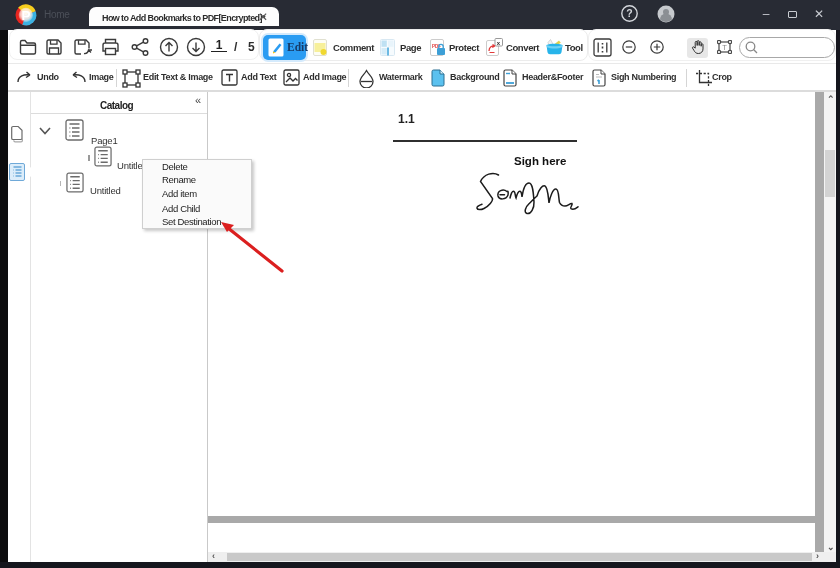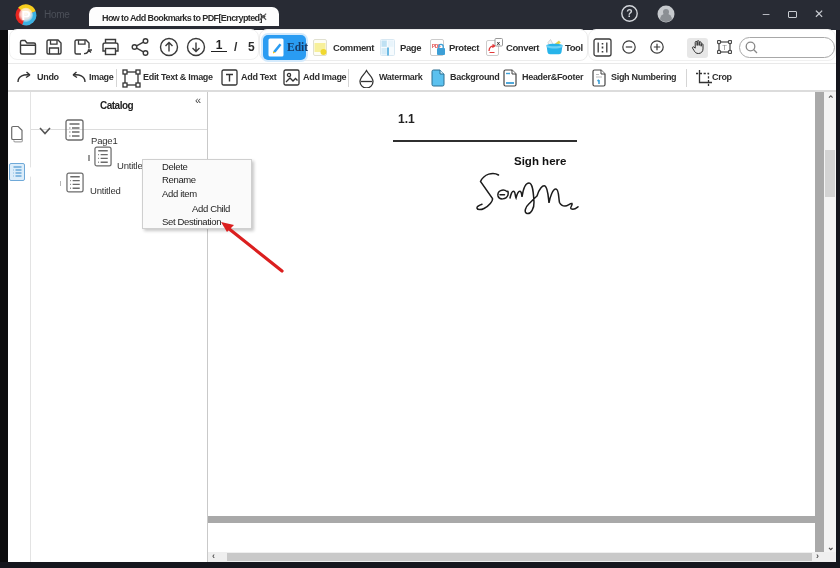--- a/index.html
+++ b/index.html
@@ -18,21 +18,21 @@
   #row2 { position:absolute; left:8px; top:64px; width:828px; height:27px; background:#fff; }
   #sep1 { position:absolute; left:8px; top:63px; width:828px; height:1px; background:#e9e9e9; }
   #sep2 { position:absolute; left:8px; top:90px; width:828px; height:2px; background:#dcdcdc; }
   .lbl { font-size:9.5px; font-weight:bold; color:#2e2e2e; white-space:nowrap; letter-spacing:-0.4px; }
   .lbl2 { font-size:9px; font-weight:bold; color:#2e2e2e; white-space:nowrap; letter-spacing:-0.3px; }
   svg.ic { display:block; }
   
   #lrail { position:absolute; left:0; top:30px; width:8px; height:538px; background:#0c0c0e; }
   #sidestrip { position:absolute; left:8px; top:92px; width:22px; height:470px; background:#fff; }
   #panel { position:absolute; left:30px; top:92px; width:178px; height:470px; background:#fff; border-left:1px solid #e3e3e3; border-right:1px solid #c9c9c9; }
-  #panel .phead { position:absolute; left:0; top:0; width:100%; height:38px; border-bottom:1px solid #dcdcdc; }
+  #panel .phead { position:absolute; left:0; top:0; width:100%; height:22px; border-bottom:1px solid #dcdcdc; }
   #panel .ptitle { position:absolute; left:69px; top:8px; font-size:10px; font-weight:bold; color:#222; letter-spacing:-0.5px; }
   #panel .pcoll { position:absolute; right:6px; top:2px; font-size:11px; color:#444; }
   .treetext { position:absolute; font-size:9.5px; color:#333; white-space:nowrap; letter-spacing:-0.2px;margin-top:11px; }
   
   #main { position:absolute; left:208px; top:92px; width:628px; height:470px; background:#a9a9a9; }
   #page1 { position:absolute; left:0; top:0; width:607px; height:424px; background:#fff; }
   #gap { position:absolute; left:0; top:424px; width:607px; height:7px; background:#a9a9a9; }
   #page2 { position:absolute; left:0; top:431px; width:607px; height:29px; background:#fff; }
   
   #vsb { position:absolute; left:616px; top:0; width:12px; height:461px; background:#f4f4f4; }
@@ -340,21 +340,21 @@
       <path d="M 28.5 5 C 23 1.5, 14 4, 10.5 11.5 L 22.5 28.5 C 23 31, 19 36, 14 38.5 C 11 40, 7.5 40, 7 38.2 C 6.6 36.8, 9.5 35.2, 12 34.3"></path>
       <path d="M 37 21.5 C 33 18, 27 21, 28 26 C 29 30, 36 30, 38 25 C 38.5 22, 38 20.5, 37 21.5 M 30 24.8 L 34.5 24.8"></path>
       <path d="M 40 28 C 41 24, 42 20.5, 44 21.5 C 45.5 22.3, 45 26, 46 28 C 47 24, 48.5 20.5, 50.5 21.5 C 51.5 22, 51.7 24, 52 27 C 53 20, 55 13, 59 13 C 63 13, 63.5 24, 64 32 C 64.3 38, 61 44.5, 57 43.5 C 53.5 42.6, 55.5 37, 59 33.8 C 61.5 31.5, 64.5 28, 67 26 C 69 19, 72.5 15, 75 16 C 78 17.5, 78.3 28, 79 33 C 80 27, 83 18.5, 86 19 C 89 19.5, 88.5 28, 89.5 32.5 C 90.5 34.5, 92.5 36, 95 36 C 98 36, 100 33, 102 33.5 C 103 35, 99.5 37.5, 101 38.7 C 103 40, 106.5 38, 108 36.8"></path>
     </g>
   </svg>
 
   <div id="ctxmenu">
     <div style="top:0.5px;">Delete</div>
     <div style="top:14px;">Rename</div>
     <div style="top:27.5px;">Add item</div>
-    <div style="top:43px;margin-left:30px;">Add Child</div>
+    <div style="top:43px;">Add Child</div>
     <div style="top:55.5px;">Set Destination</div>
   </div>
 
   <svg class="abs" style="left:214px;top:215px" width="75" height="62" viewBox="0 0 75 62">
     <path d="M7 7 L20 10 L13 17 Z" fill="#db1f1f"></path>
     <path d="M14 13 L68 56" stroke="#db1f1f" stroke-width="3.2" stroke-linecap="round"></path>
   </svg>
 
   <div id="rborder"></div>
   <div id="bborder"></div>

